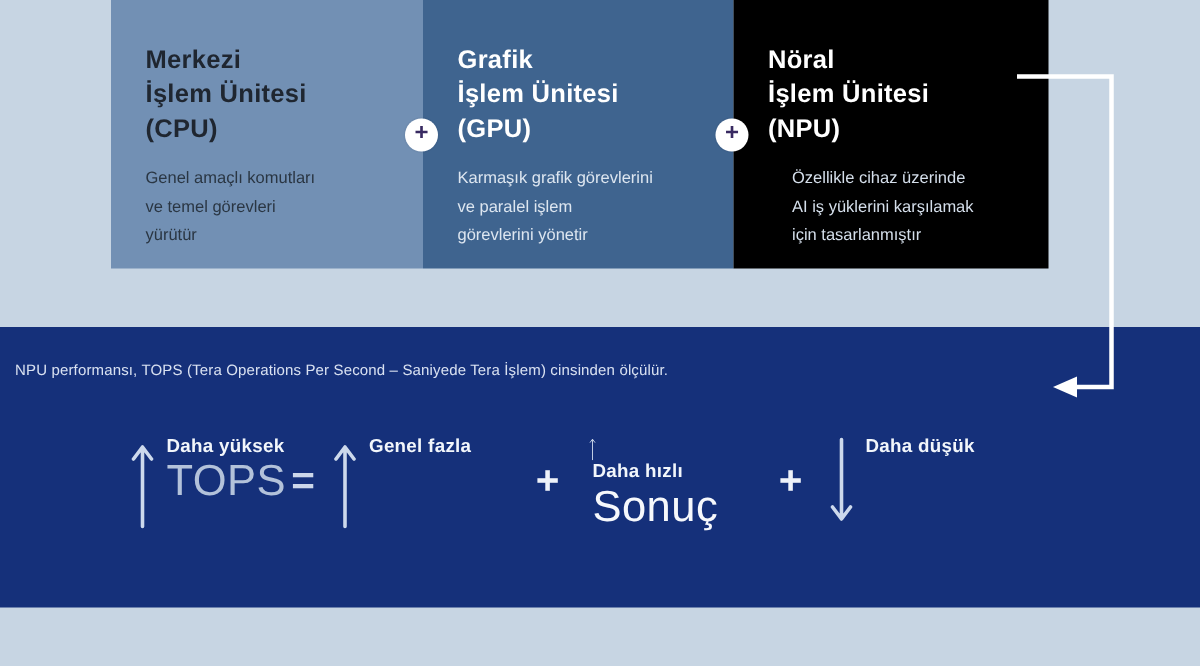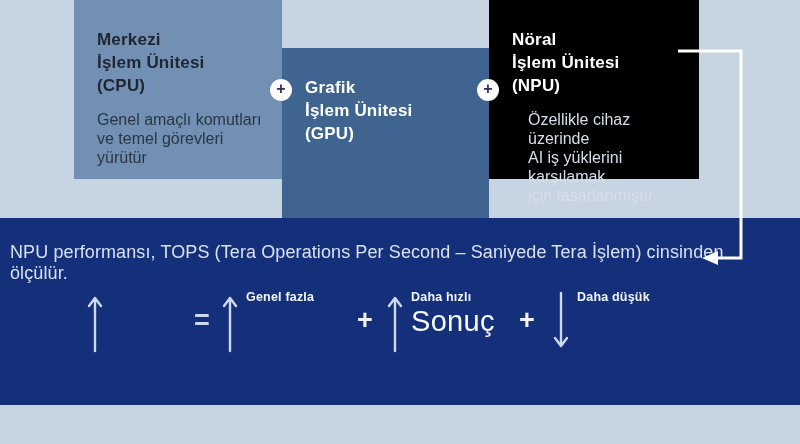--- a/index.html
+++ b/index.html
@@ -4,55 +4,55 @@
 <style>
   html,body{margin:0;padding:0;background:#aebfd1;}
   .stage{
     position:relative;width:800px;height:444px;overflow:hidden;
     background:#c7d5e3;
     font-family:"Liberation Sans","DejaVu Sans",sans-serif;
   }
   
   .card{position:absolute;top:0;height:179px;box-sizing:border-box;padding:28px 18px 12px 23px;}
   .card-cpu{left:74px;width:208px;background:#7290b4;}
-  .card-gpu{left:282px;width:207px;background:#3f648f;margin-top:48px;}
+  .card-gpu{left:282px;width:207px;background:#3f648f;}
   .card-npu{left:489px;width:210px;background:#000000;}
   .card-title{margin:0;font-size:17px;font-weight:600;line-height:23px;white-space:pre-line;letter-spacing:.2px;}
-  .card-desc{margin:13px 0 0 0;font-size:16px;line-height:19px;white-space:pre-line;}
+  .card-desc{margin:13px 0 0 0;font-size:11px;line-height:19px;white-space:pre-line;}
   .card-cpu .card-title{color:#1f2630;}
   .card-cpu .card-desc{color:#2a3643;}
   .card-gpu .card-title,.card-npu .card-title{color:#ffffff;}
   .card-gpu .card-desc{color:#dde6f0;}
   .card-npu .card-desc{color:#d5dfeb;margin-left:16px;}
   
   .plus-badge{
     position:absolute;top:79px;width:22px;height:22px;border-radius:50%;
     background:#ffffff;display:flex;align-items:center;justify-content:center;
     z-index:6;box-shadow:0 0 0 1px rgba(0,0,0,0.03);
   }
   .plus-badge span{font-size:16px;font-weight:800;color:#382a61;line-height:1;transform:translateY(-1px);}
   .plus-1{left:270px;} .plus-2{left:477px;}
   
   .overlay{position:absolute;left:0;top:0;width:800px;height:444px;z-index:5;pointer-events:none;}
   
   .band{position:absolute;left:0;top:218px;width:800px;height:187px;background:#15307a;}
   .sentence{
     position:absolute;left:10px;top:24px;margin:0;width:720px;
-    font-size:18px;color:#d9e1f1;letter-spacing:.1px;
+    font-size:10px;color:#d9e1f1;letter-spacing:.1px;
   }
   
   .term{position:absolute;top:72px;height:66px;display:flex;align-items:flex-start;}
   .term-arrow{flex:0 0 16px;margin-top:1px;}
   .term-arrow.down{transform:rotate(180deg);}
   .term-text{margin-left:8px;}
   .term-label{font-size:12.5px;font-weight:700;color:#f2f6fb;line-height:15px;letter-spacing:.2px;}
   .term-word{font-size:29px;line-height:33px;font-weight:400;letter-spacing:.3px;}
   .word-muted .term-word{color:#b3c2da;}
   .word-bright .term-word{color:#f6f8fc;}
-  .t1{left:87px;} .t2{left:222px;} .t3{left:387px;} .t4{left:553px;}
+  .t1{left:87px;} .t2{left:222px;} .t3{left:387px;flex-direction:column;} .t4{left:553px;}
   .op{position:absolute;top:88px;width:28px;text-align:center;font-weight:800;font-size:27px;line-height:28px;}
   .op-eq{left:188px;color:#ccd7ea;}
   .op-p1{left:351px;color:#eef2f9;}
   .op-p2{left:513px;color:#eef2f9;}
 </style>
 </head>
 <body>
 
 <div class="stage">
 
@@ -62,20 +62,23 @@
 (CPU)</h3>
     <p class="card-desc">Genel amaçlı komutları
 ve temel görevleri
 yürütür</p>
   </section>
 
   <section class="card card-gpu">
     <h3 class="card-title">Grafik
 İşlem Ünitesi
 (GPU)</h3>
+    <p class="card-desc">Karmaşık grafik görevlerini
+ve paralel işlem
+görevlerini yönetir</p>
   </section>
 
   <section class="card card-npu">
     <h3 class="card-title">Nöral
 İşlem Ünitesi
 (NPU)</h3>
     <p class="card-desc">Özellikle cihaz üzerinde
 AI iş yüklerini karşılamak
 için tasarlanmıştır</p>
   </section>
@@ -92,20 +95,24 @@
     <polygon points="718,251 718,265 702,258" fill="#ffffff"></polygon>
   </svg>
 
   <section class="band">
     <p class="sentence">NPU performansı, TOPS (Tera Operations Per Second – Saniyede Tera İşlem) cinsinden ölçülür.</p>
 
     <div class="term t1 word-muted">
       <svg class="term-arrow" width="16" height="62" viewBox="0 0 16 62">
         <path d="M8,60 L8,8 M2,15 L8,7 L14,15" fill="none" stroke="#cdd9ec" stroke-width="2.4" stroke-linecap="round" stroke-linejoin="round"></path>
       </svg>
+      <div class="term-text">
+        <div class="term-label">Daha yüksek</div>
+        <div class="term-word">TOPS</div>
+      </div>
     </div>
 
     <div class="op op-eq">=</div>
 
     <div class="term t2 word-muted">
       <svg class="term-arrow" width="16" height="62" viewBox="0 0 16 62">
         <path d="M8,60 L8,8 M2,15 L8,7 L14,15" fill="none" stroke="#cdd9ec" stroke-width="2.4" stroke-linecap="round" stroke-linejoin="round"></path>
       </svg>
       <div class="term-text">
         <div class="term-label">Genel fazla</div>

